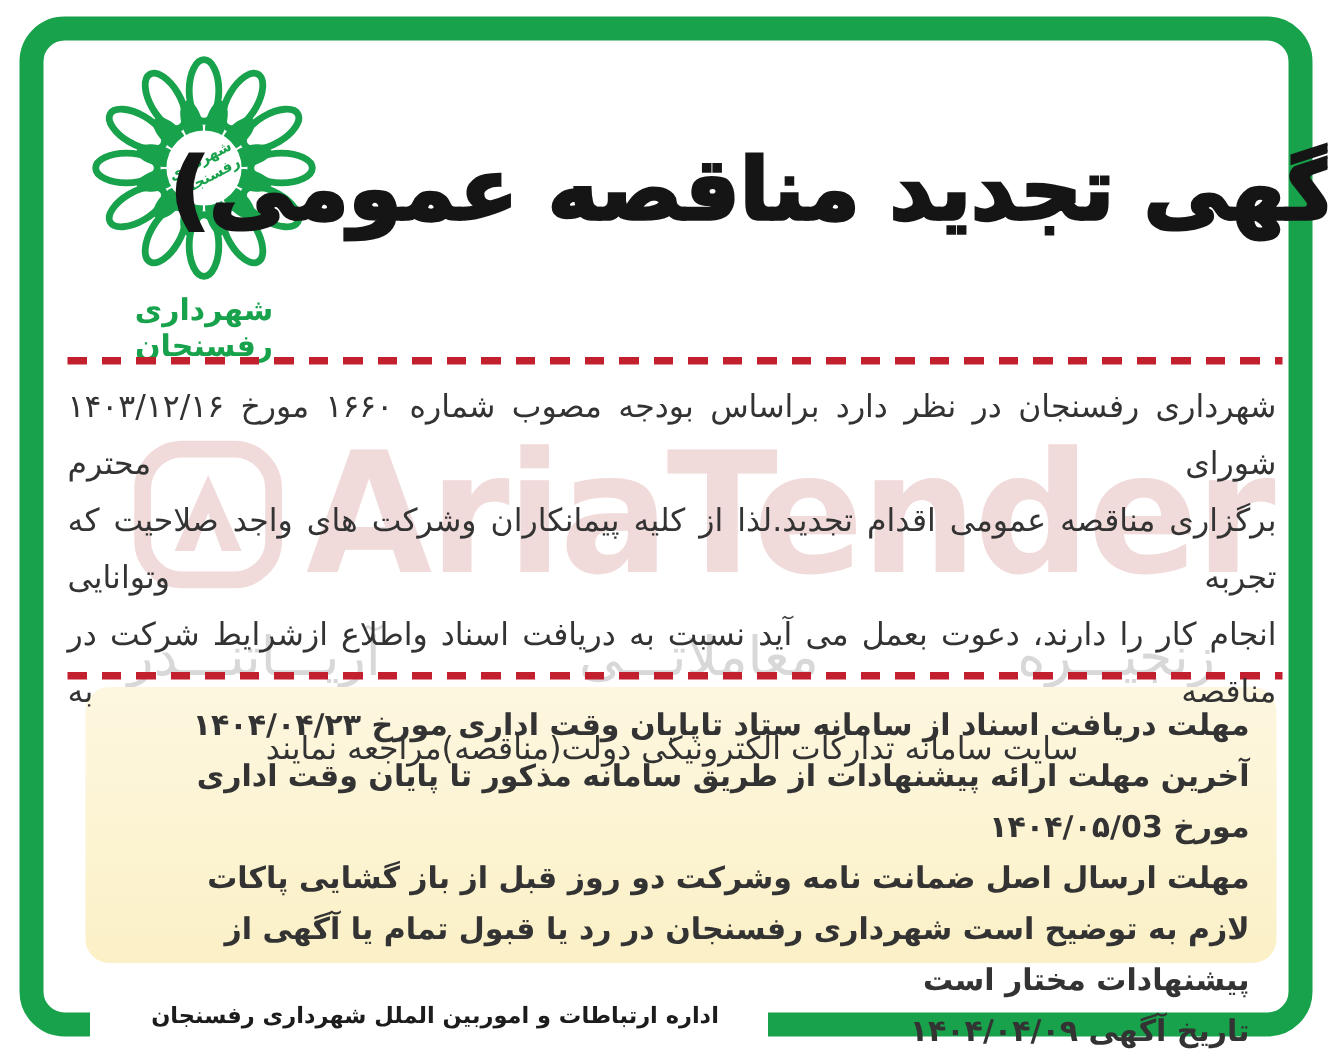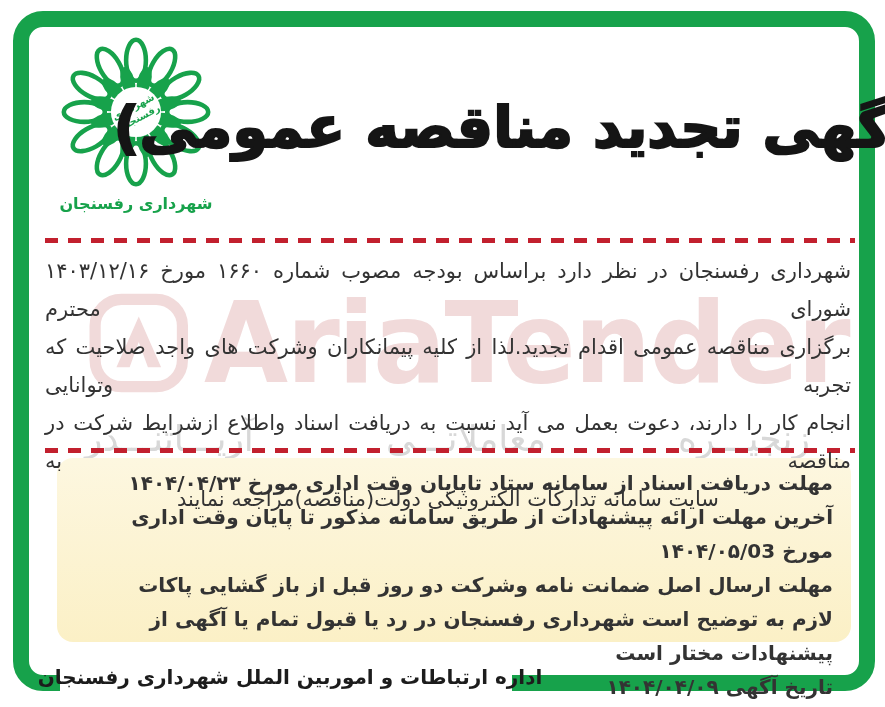--- a/index.html
+++ b/index.html
@@ -39,21 +39,21 @@
     transform:scaleX(0.97);transform-origin:left center;white-space:nowrap;
   }
   .wm-persian{
     left:85px;top:418px;width:725px;direction:rtl;text-align:justify;text-align-last:justify;
     font-size:36px;color:var(--watermark-gray);word-spacing:28px;white-space:nowrap;
   }
 
   
   .logo-block{position:absolute;left:46px;top:36px;width:180px;z-index:5;text-align:center;}
   .logo-caption{
-    margin-top:2px;color:var(--frame-green);font-weight:bold;font-size:16px;direction:rtl;
+    margin-top:2px;color:var(--frame-green);font-weight:bold;font-size:20px;direction:rtl;
   }
   .title{
     position:absolute;left:225px;top:68px;width:600px;height:118px;z-index:5;
     direction:rtl;display:flex;align-items:center;justify-content:center;
     font-size:57px;font-weight:bold;color:#151515;
     -webkit-text-stroke:2.2px #151515;white-space:nowrap;
   }
 
   
   .dash{
@@ -79,21 +79,21 @@
   .notice{
     position:absolute;left:75px;top:466px;width:758px;z-index:5;
     direction:rtl;text-align:right;font-size:20px;font-weight:bold;
     color:var(--text-dark);line-height:34px;
   }
 
   
   .footer-text{
     position:absolute;left:70px;top:655px;width:440px;height:44px;z-index:5;
     display:flex;align-items:center;justify-content:center;direction:rtl;
-    font-size:20px;font-weight:bold;color:#1c1c1c;white-space:nowrap;
+    font-size:15px;font-weight:bold;color:#1c1c1c;white-space:nowrap;
   }
 </style>
 </head>
 <body>
 
 <div class="stage">
 
   <div class="wm wm-persian">زنجیـــره معاملاتـــی آریـــاتنـــدر</div>
   <div class="wm wm-latin">
     <svg width="122" height="122" viewBox="0 0 100 100" aria-hidden="true">

